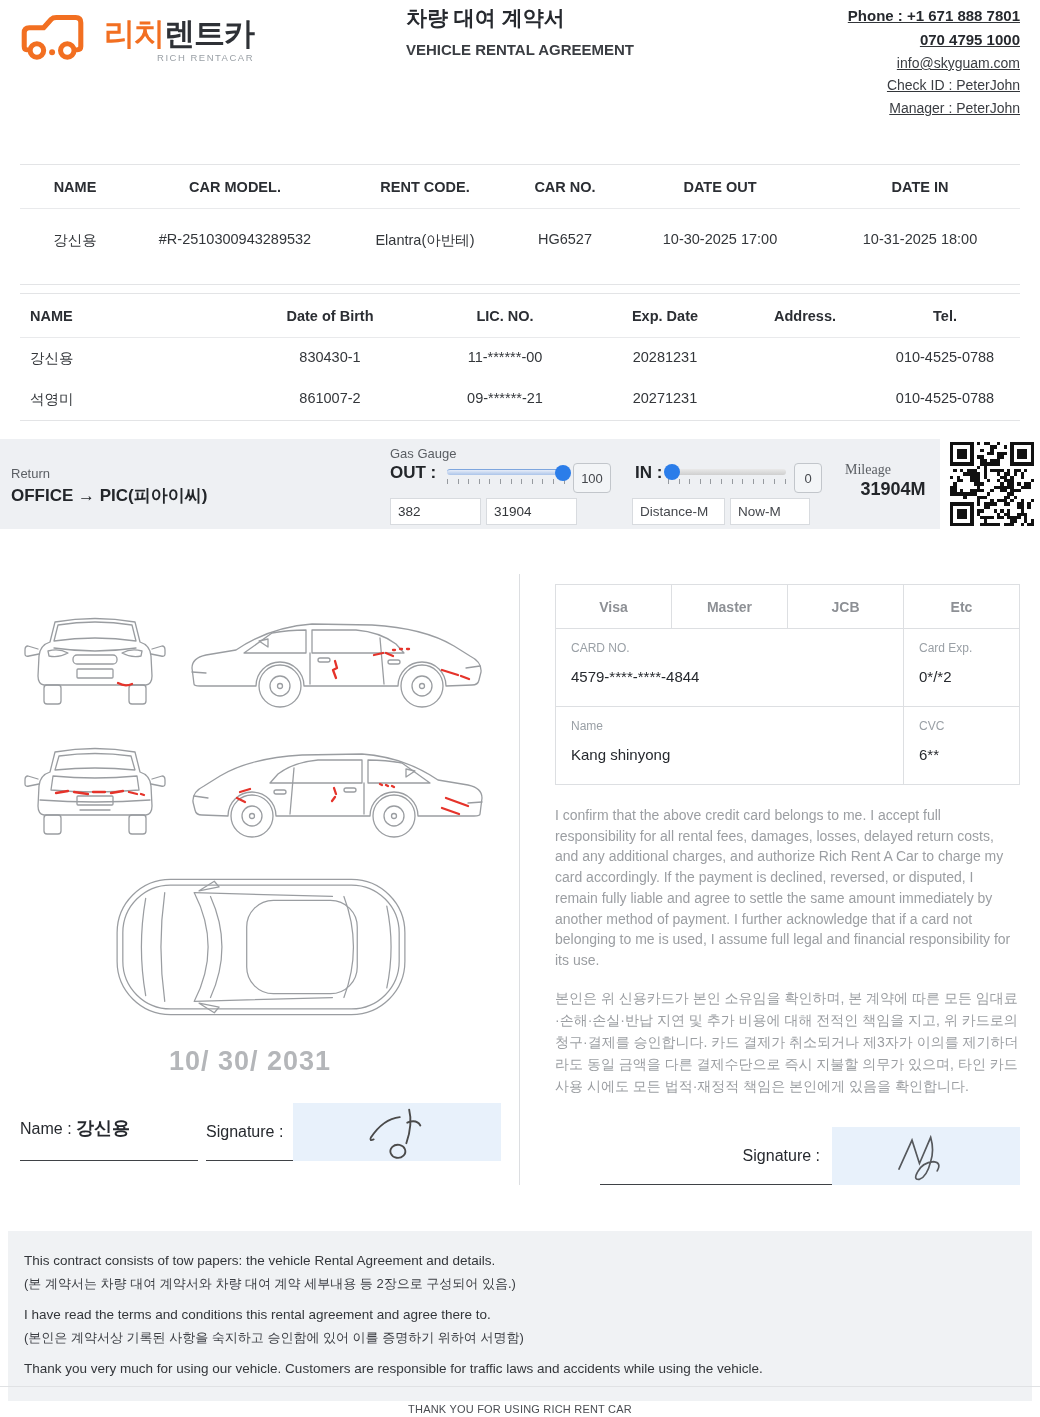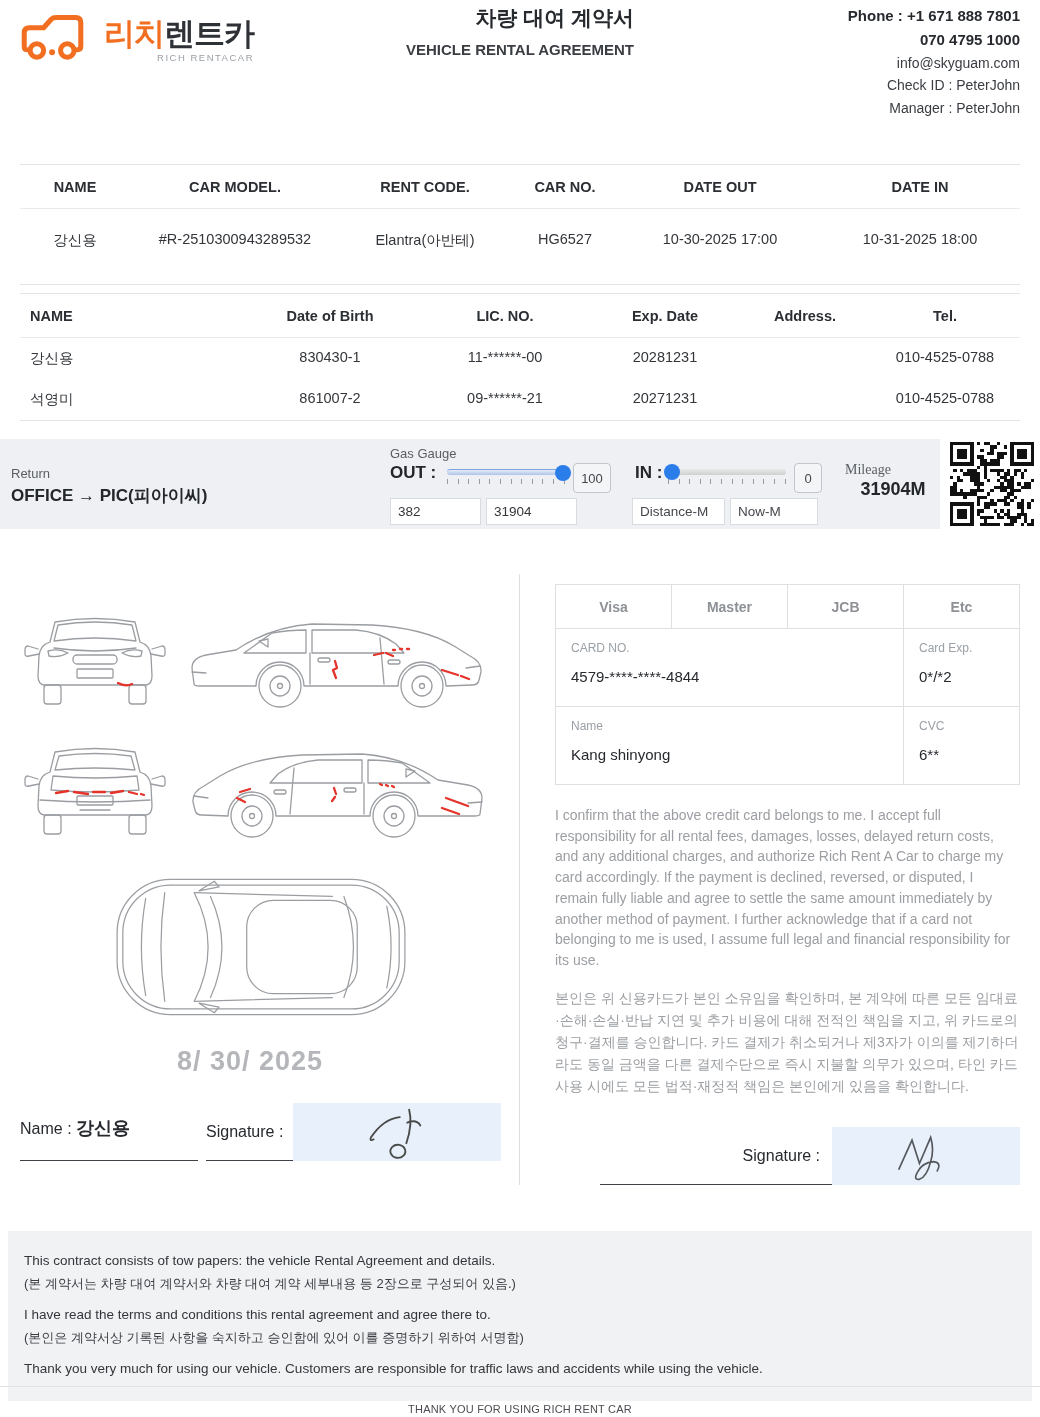--- a/index.html
+++ b/index.html
@@ -8,24 +8,24 @@
     width:1040px; height:1417px; position:relative; overflow:hidden;
     font-family:"Liberation Sans","DejaVu Sans",sans-serif; color:#33363a;
   }
   
   .header { position:relative; height:128px; padding:10px 20px 0 20px; }
   .logo-wrap { display:flex; align-items:flex-start; gap:8px; }
   .logo-text-line { font-size:31px; font-weight:800; letter-spacing:-1px; line-height:1; margin-top:8px; }
   .logo-orange { color:#f26f21; }
   .logo-dark { color:#2e3136; }
   .logo-sub { font-size:9.5px; color:#9aa0a6; letter-spacing:1.5px; margin-top:3px; text-align:right; }
-  .title-block { position:absolute; left:50%; transform:translateX(-50%); top:4px; text-align:right; }
+  .title-block { position:absolute; left:50%; transform:translateX(-50%); top:4px; text-align:left; }
   .title-ko { font-size:21px; font-weight:700; color:#26292e; }
   .title-en { font-size:15px; font-weight:700; color:#3a3d42; margin-top:9px; }
-  .contact-block { position:absolute; right:20px; top:4px; text-align:right; line-height:1.6; }
+  .contact-block { position:absolute; right:20px; top:4px; text-align:right; line-height:1.6;text-decoration:underline; }
   .contact-bold { font-size:15px; font-weight:700; color:#26292e; }
   .contact-line { font-size:14px; color:#3a3d42; }
   
   .grid-table { margin:0 20px; border-top:1px solid #e3e4e6; border-bottom:1px solid #e3e4e6; }
   .t1 { margin-top:36px; }
   .t2 { margin-top:8px; }
   .g-row { display:grid; }
   .t1 .g-row { grid-template-columns:11% 21% 17% 11% 20% 20%; }
   .t2 .g-row { grid-template-columns:22% 18% 17% 15% 13% 15%; }
   .g-head { border-bottom:1px solid #e9eaec; }
@@ -190,21 +190,21 @@
 
   <div class="io-label" style="left:635px;top:24px;">IN :</div>
   <div class="slider" style="left:668px;top:30px;">
     <div class="track track-in">
         <div class="thumb" style="left:-4px;"></div>
       </div>
     <div class="ticks"></div>
   </div>
   <div class="gauge-val" style="left:794px;top:24px;width:28px;">0</div>
   <input class="gin" style="left: 632px; top: 59px; width: 93px;" placeholder="Distance-M">
-  <input class="gin" style="left: 730px; top: 59px; width: 88px;" placeholder="Now-M">
+  <input class="gin" style="left: 730px; top: 59px; width: 80px;" placeholder="Now-M">
 
   <div class="mileage-label">Mileage</div>
   <div class="mileage-value">31904M</div>
 
   <svg class="qr" viewBox="0 0 25 25" shape-rendering="crispEdges">
     <rect x="0" y="0" width="25" height="25" fill="#fff"></rect>
     <g id="qr-grid" fill="#111">
         <rect x="8" y="0" width="1" height="1"></rect>
         <rect x="10" y="0" width="1" height="1"></rect>
         <rect x="11" y="0" width="1" height="1"></rect>
@@ -494,21 +494,21 @@
           <path d="M95,28 L240,32 M95,142 L240,138"></path>
           <rect x="150" y="36" width="116" height="98" rx="28"></rect>
           <path d="M252,32 Q272,85 252,138"></path>
           <path d="M297,42 Q306,85 297,128"></path>
           <path d="M44,34 Q35,85 44,136 M64,28 Q56,85 64,142"></path>
           <path d="M100,26 l16,-10 l5,6 Z M100,144 l16,10 l5,-6 Z"></path>
         </svg>
       </div>
     </div>
 
-    <div class="date-big">8/ 30/ 2025</div>
+    <div class="date-big">10/ 30/ 2031</div>
 
     <div class="sign-row">
       <div class="name-block">
         <span>Name :</span>
         <b>강신용</b>
       </div>
       <div class="sig-block">
         <span class="sig-label">Signature :</span>
         <div class="sig-pad">
           <svg width="110" height="56" viewBox="0 0 90 60">

